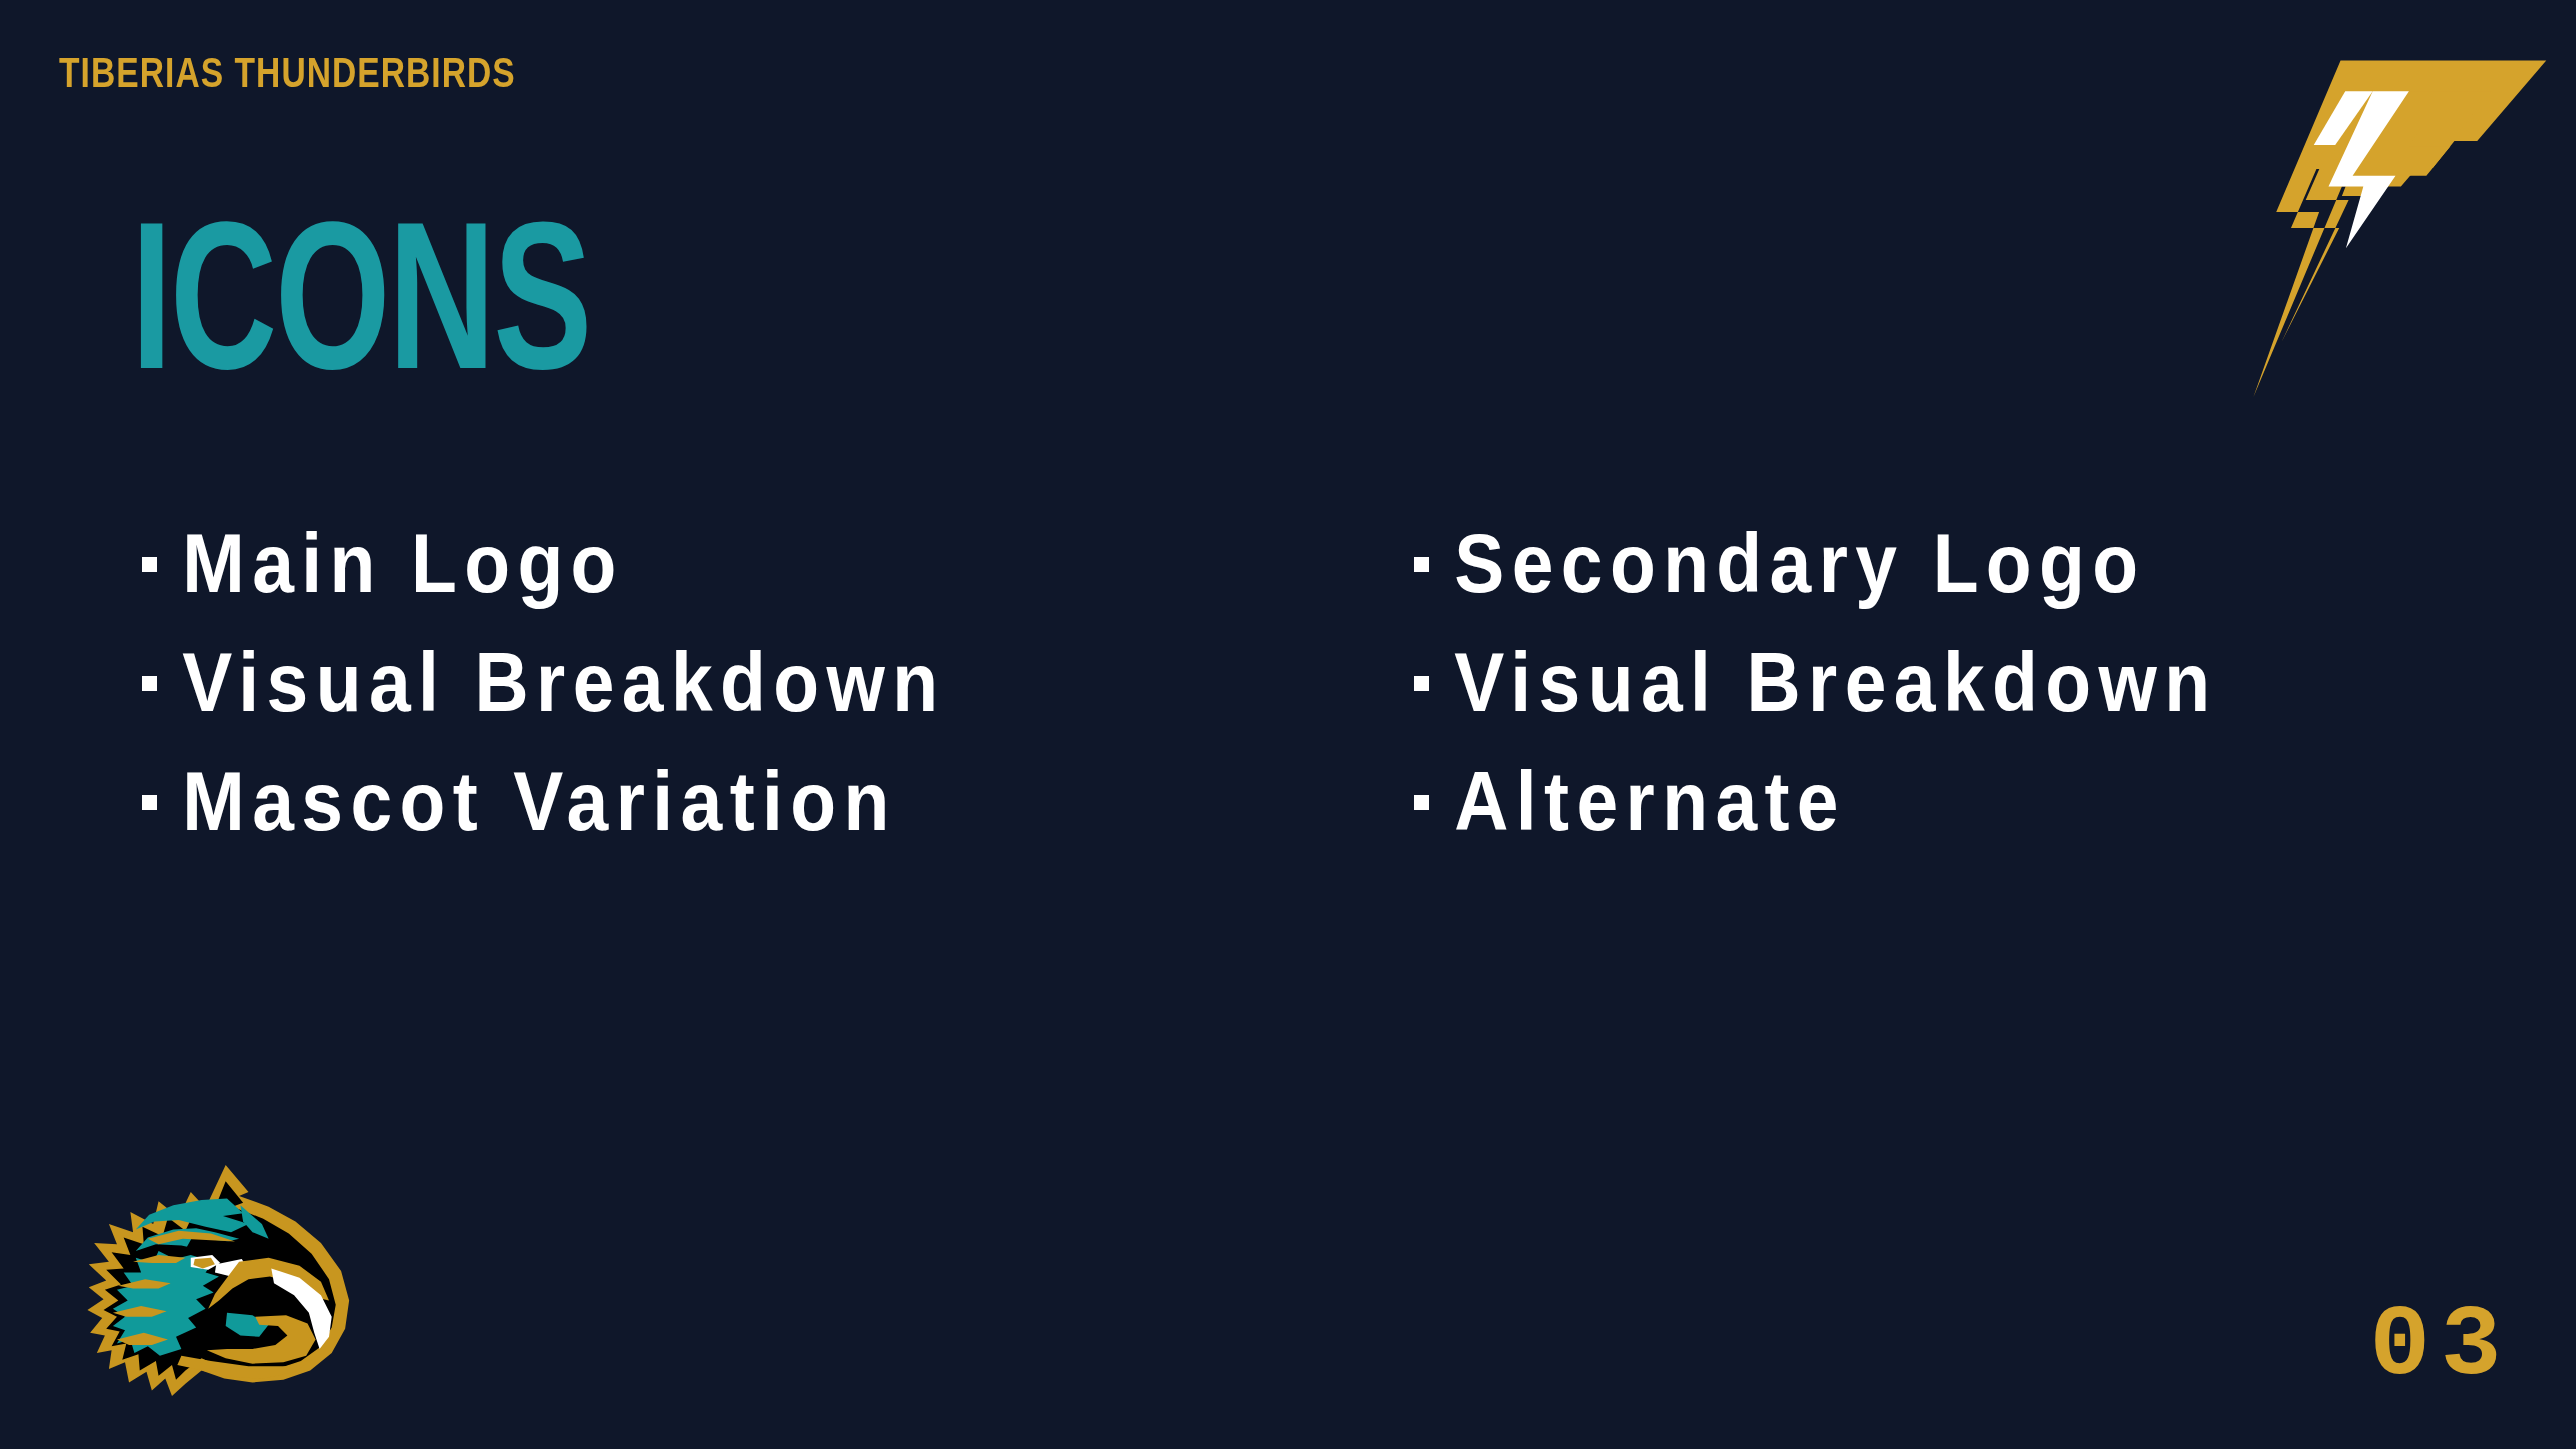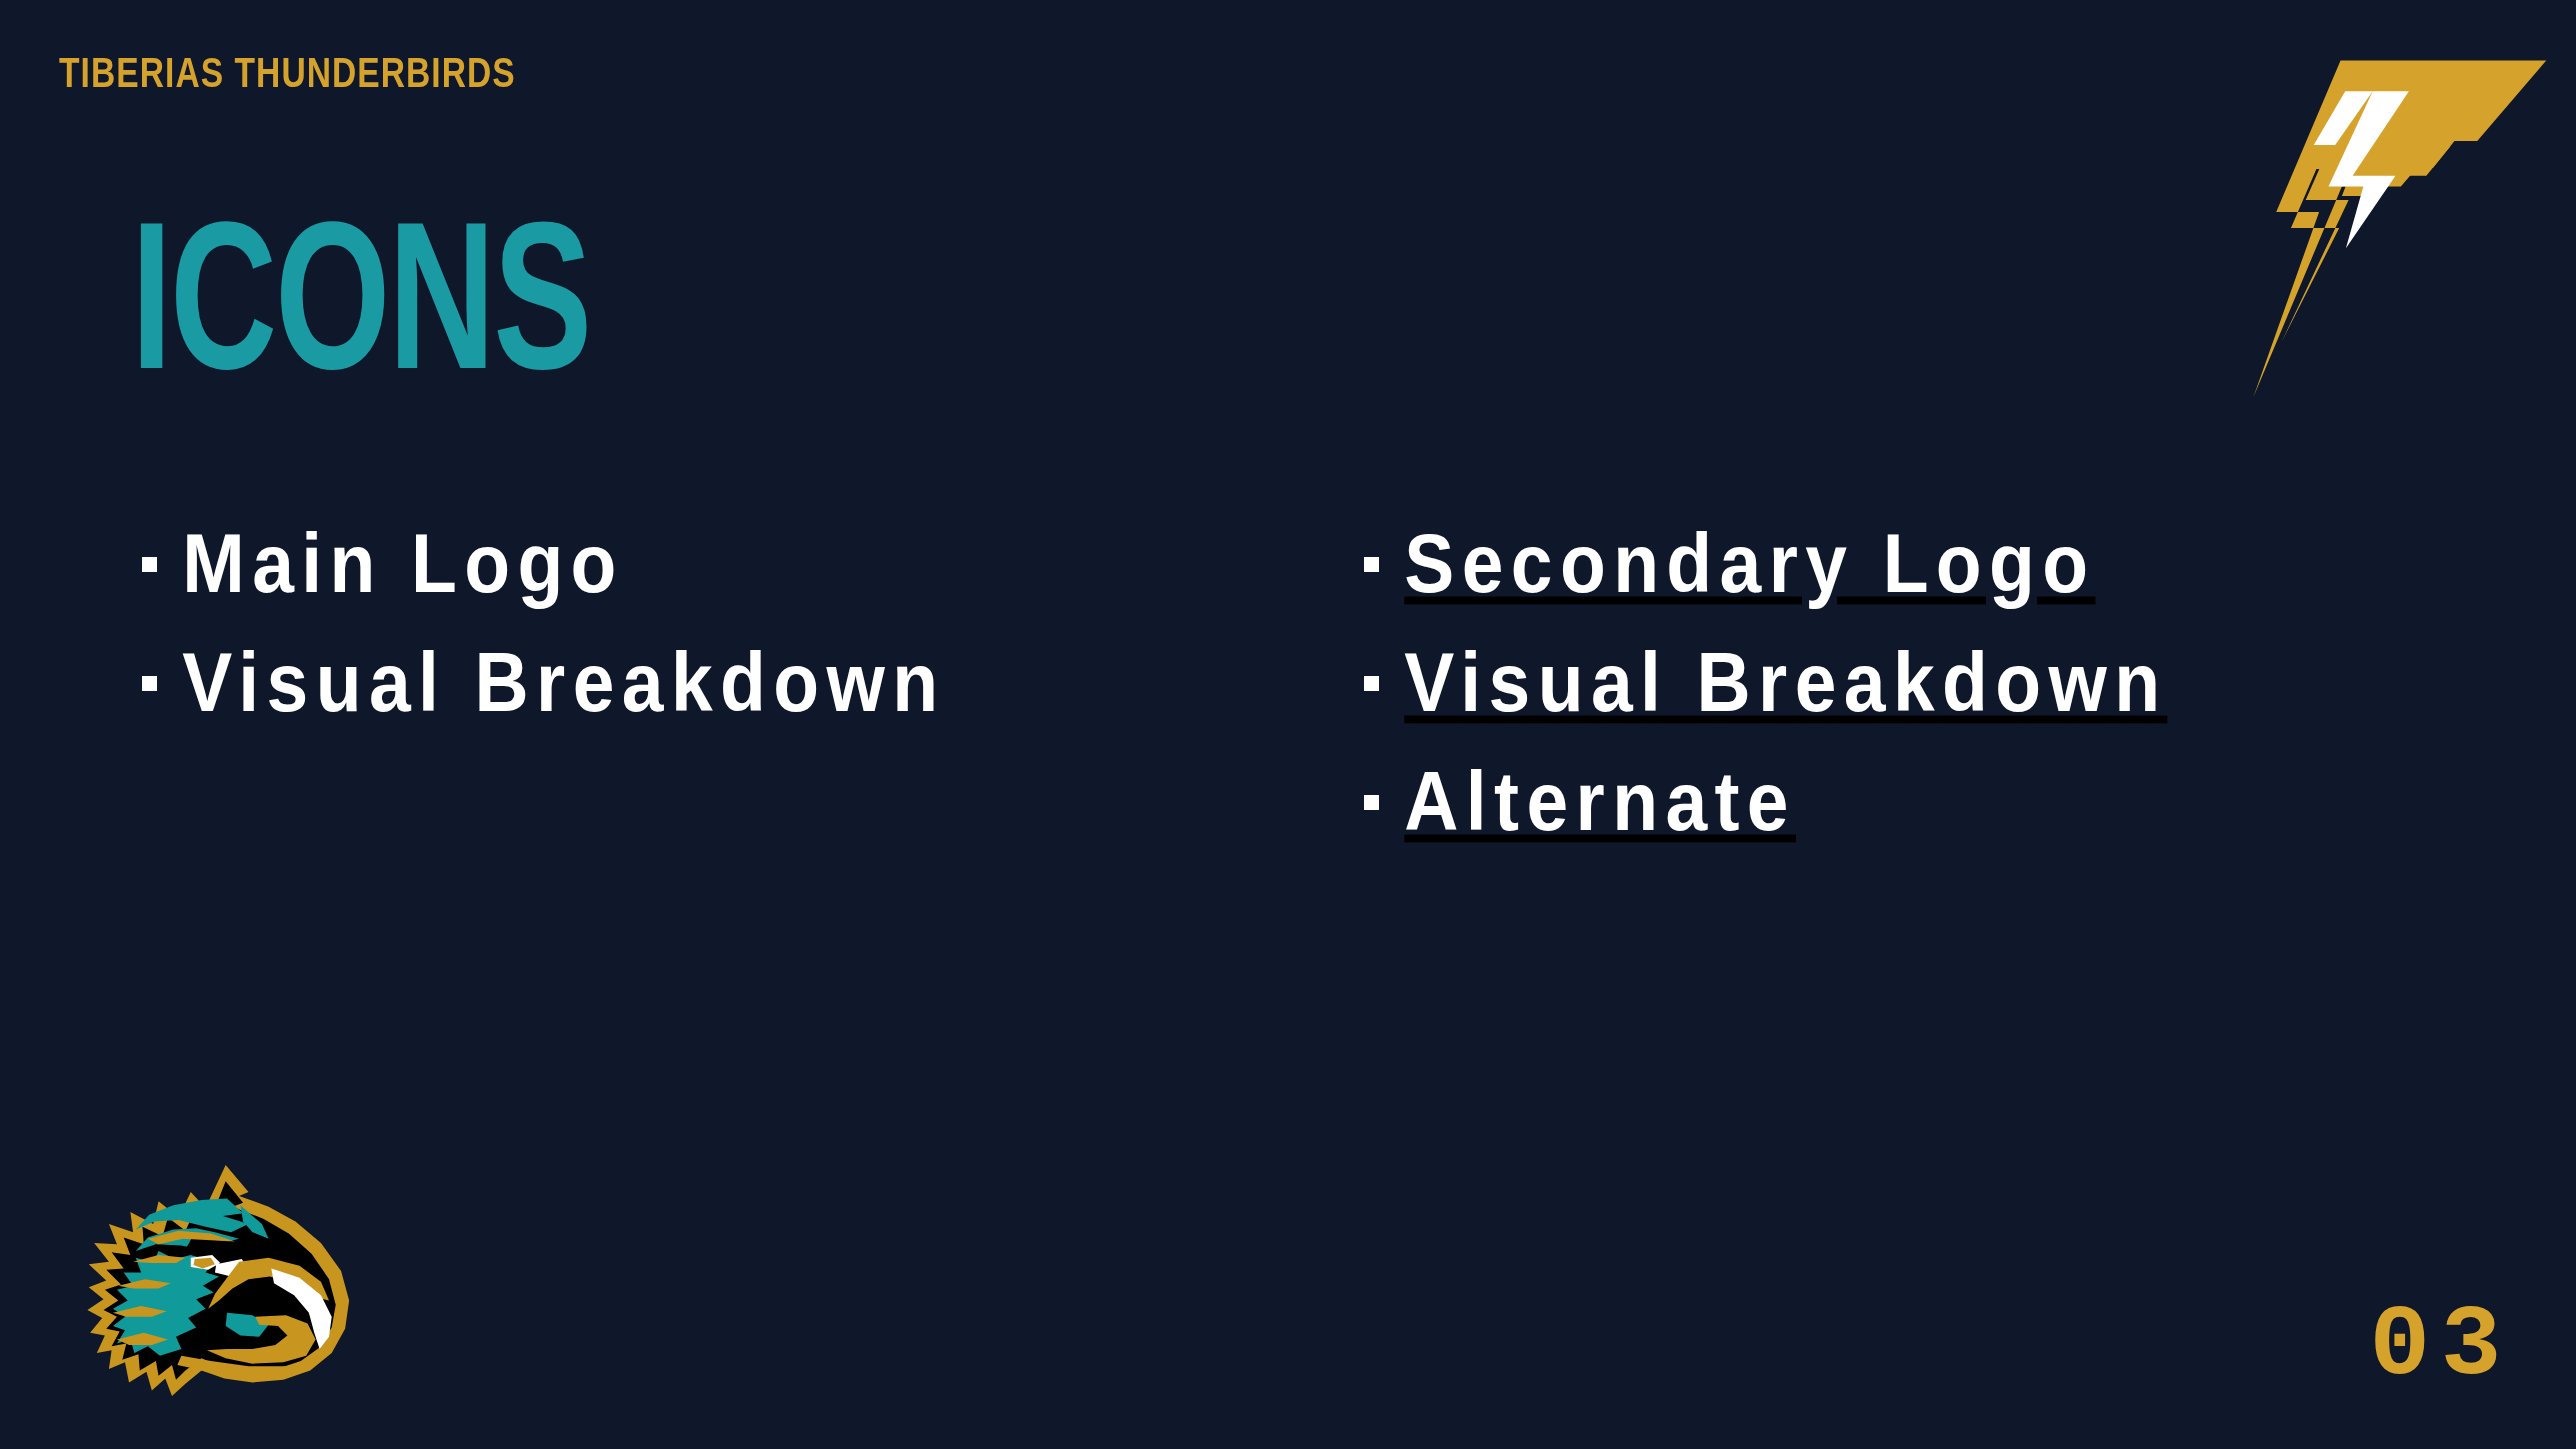--- a/index.html
+++ b/index.html
@@ -61,21 +61,21 @@
     left: 0;
     top: 504px;
     width: 2576px;
     height: 416px;
   }
   .column {
     position: absolute;
     top: 0;
   }
   #col-left  { left: 142px; }
-  #col-right { left: 1364px; text-decoration: underline; }
+  #col-right { left: 1414px; }
 
   .bullet-row {
     display: flex;
     align-items: center;
     height: 119px;
   }
   .bullet-dot {
     width: 14.8px;
     height: 14.8px;
     background: #FFFFFF;
@@ -139,20 +139,24 @@
   <div id="columns">
 
     <div class="column" id="col-left">
       <div class="bullet-row">
         <span class="bullet-dot"></span>
         <span class="bullet-label">Main Logo</span>
       </div>
       <div class="bullet-row">
         <span class="bullet-dot"></span>
         <span class="bullet-label">Visual Breakdown</span>
+      </div>
+      <div class="bullet-row">
+        <span class="bullet-dot"></span>
+        <span class="bullet-label">Mascot Variation</span>
       </div>
     </div>
 
     <div class="column" id="col-right">
       <div class="bullet-row">
         <span class="bullet-dot"></span>
         <span class="bullet-label">Secondary Logo</span>
       </div>
       <div class="bullet-row">
         <span class="bullet-dot"></span>

